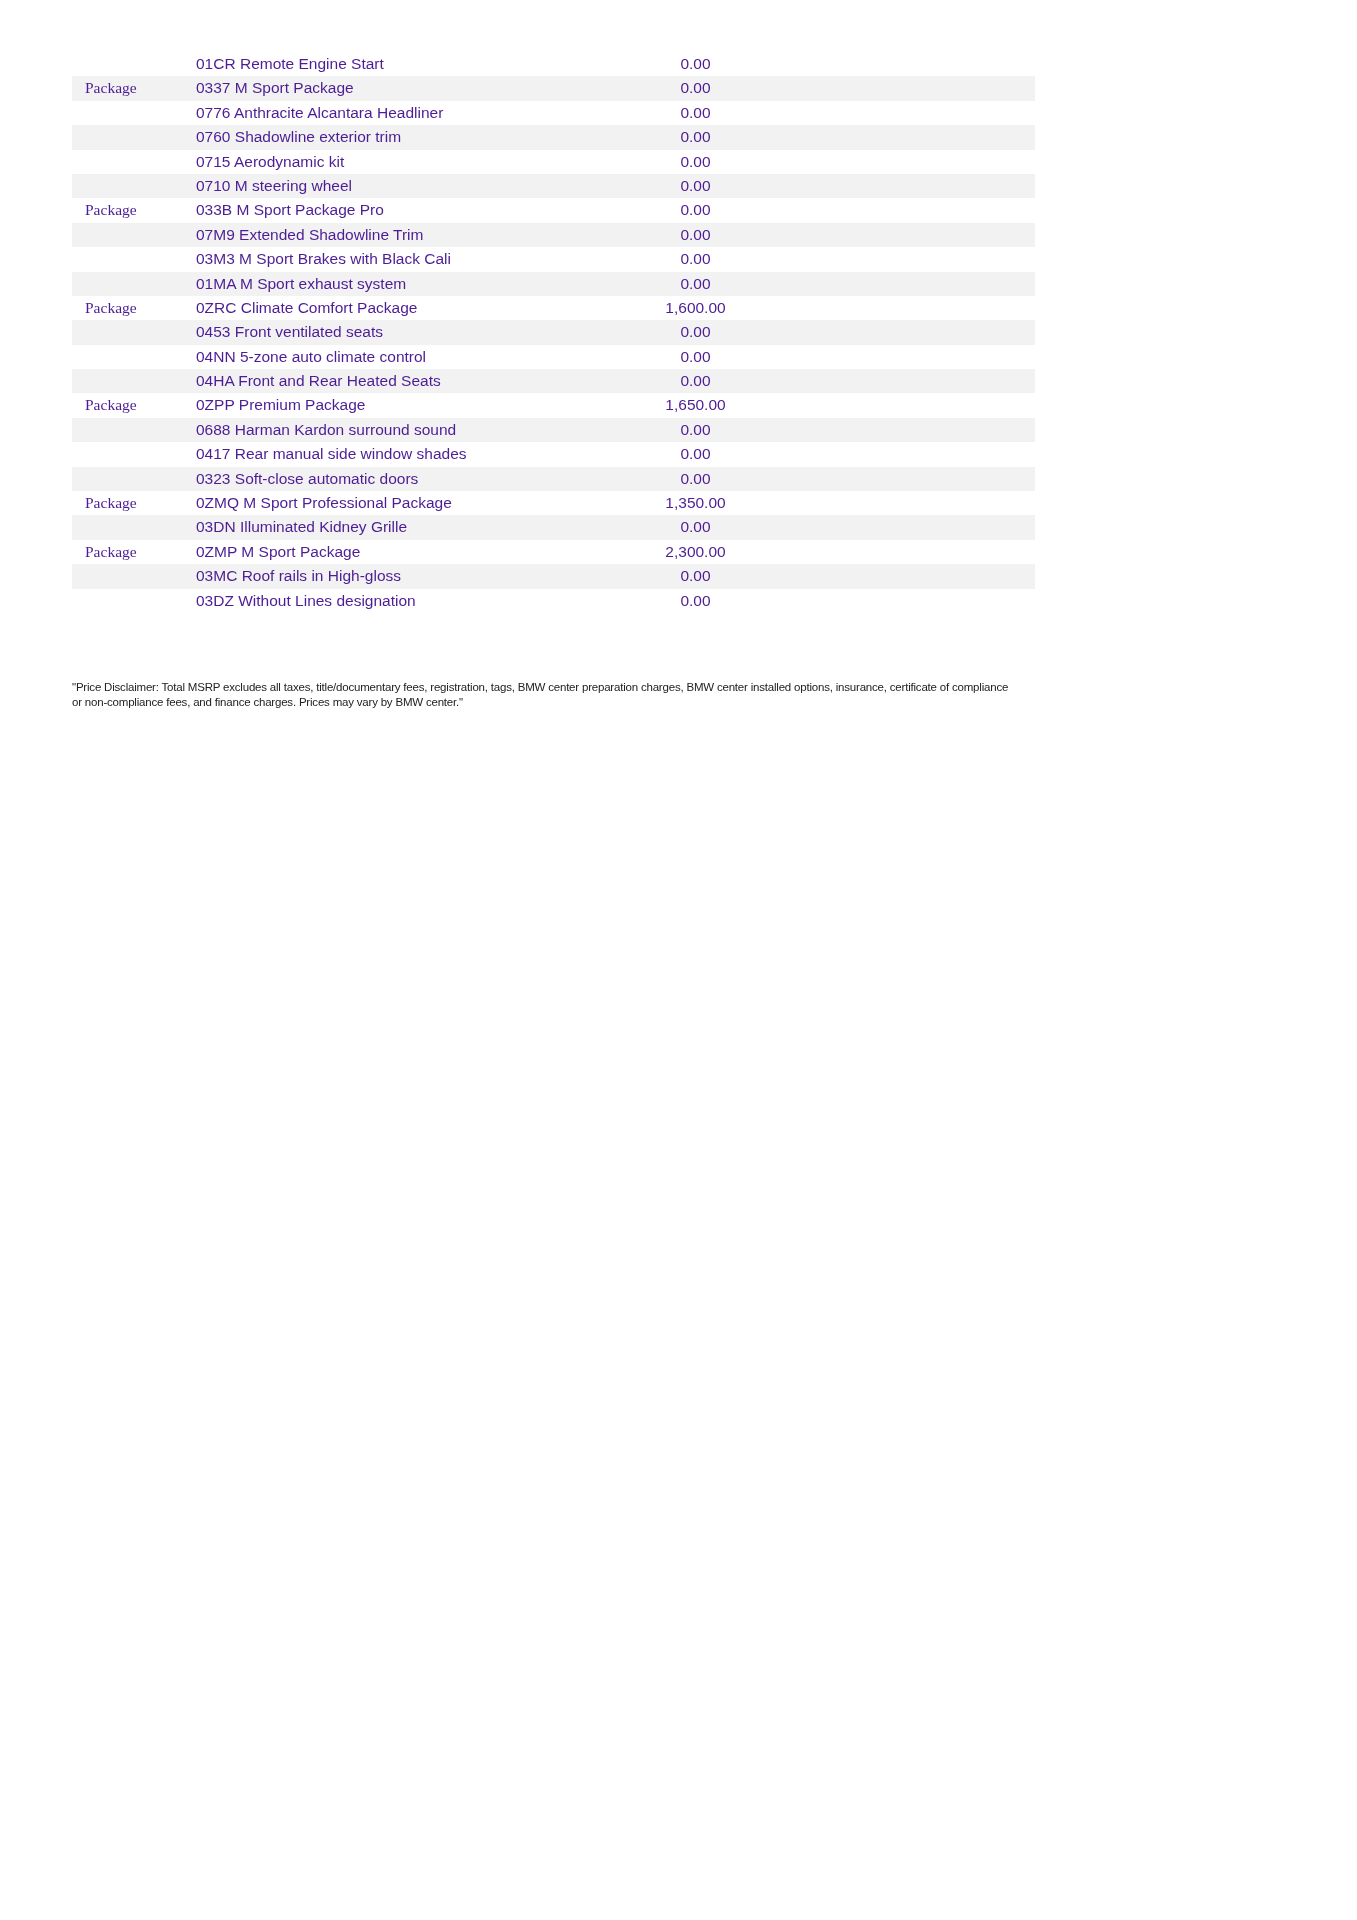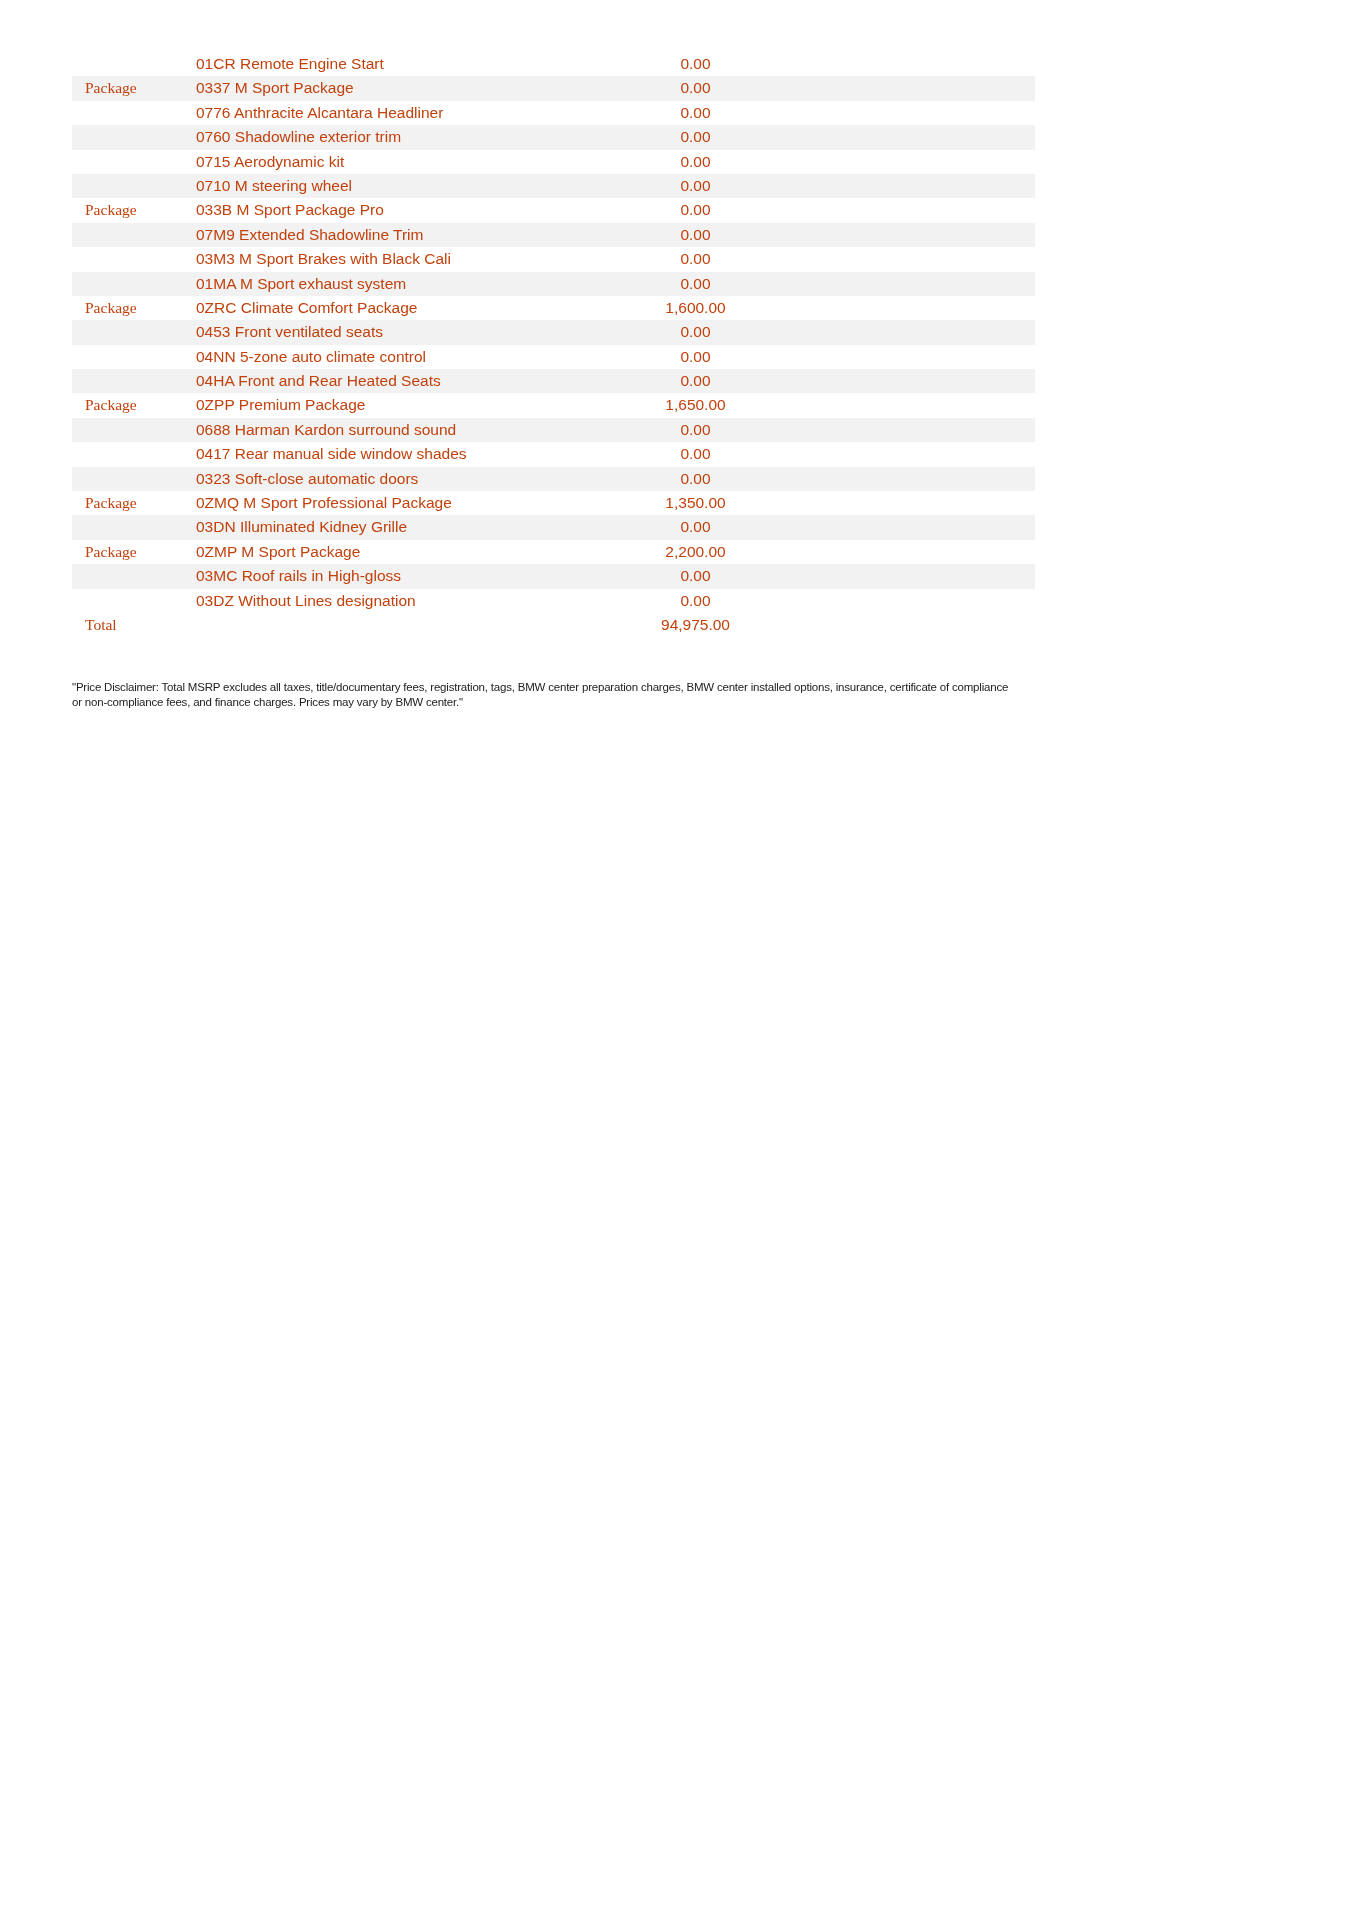--- a/index.html
+++ b/index.html
@@ -21,21 +21,21 @@
     top: 52px;
     left: 72px;
     width: 963px;
   }
   .row {
     display: flex;
     align-items: center;
     height: 24.4px;
     font-size: 15.5px;
     line-height: 24.4px;
-    color: #c2410c;
+    color: #4c1d95;
     background: #ffffff;
   }
   .row.shaded {
     background: #f2f2f2;
   }
   .cell { white-space: nowrap; overflow: hidden; }
   .cell.cat {
     width: 124px;
     padding-left: 13px;
     flex: 0 0 124px;
@@ -186,38 +186,32 @@
       </div>
       <div class="row shaded">
         <div class="cell cat"></div>
         <div class="cell item">03DN Illuminated Kidney Grille</div>
         <div class="cell price">0.00</div>
         <div class="cell spacer"></div>
       </div>
       <div class="row">
         <div class="cell cat">Package</div>
         <div class="cell item">0ZMP M Sport Package</div>
-        <div class="cell price">2,200.00</div>
+        <div class="cell price">2,300.00</div>
         <div class="cell spacer"></div>
       </div>
       <div class="row shaded">
         <div class="cell cat"></div>
         <div class="cell item">03MC Roof rails in High-gloss</div>
         <div class="cell price">0.00</div>
         <div class="cell spacer"></div>
       </div>
       <div class="row">
         <div class="cell cat"></div>
         <div class="cell item">03DZ Without Lines designation</div>
         <div class="cell price">0.00</div>
         <div class="cell spacer"></div>
       </div>
-      <div class="row">
-        <div class="cell cat">Total</div>
-        <div class="cell item"></div>
-        <div class="cell price">94,975.00</div>
-        <div class="cell spacer"></div>
-      </div>
     </div>
 
   <div class="disclaimer">"Price Disclaimer: Total MSRP excludes all taxes, title/documentary fees, registration, tags, BMW center preparation charges, BMW center installed options, insurance, certificate of compliance or non-compliance fees, and finance charges. Prices may vary by BMW center."</div>
 
 </div>
 
 </body></html>

